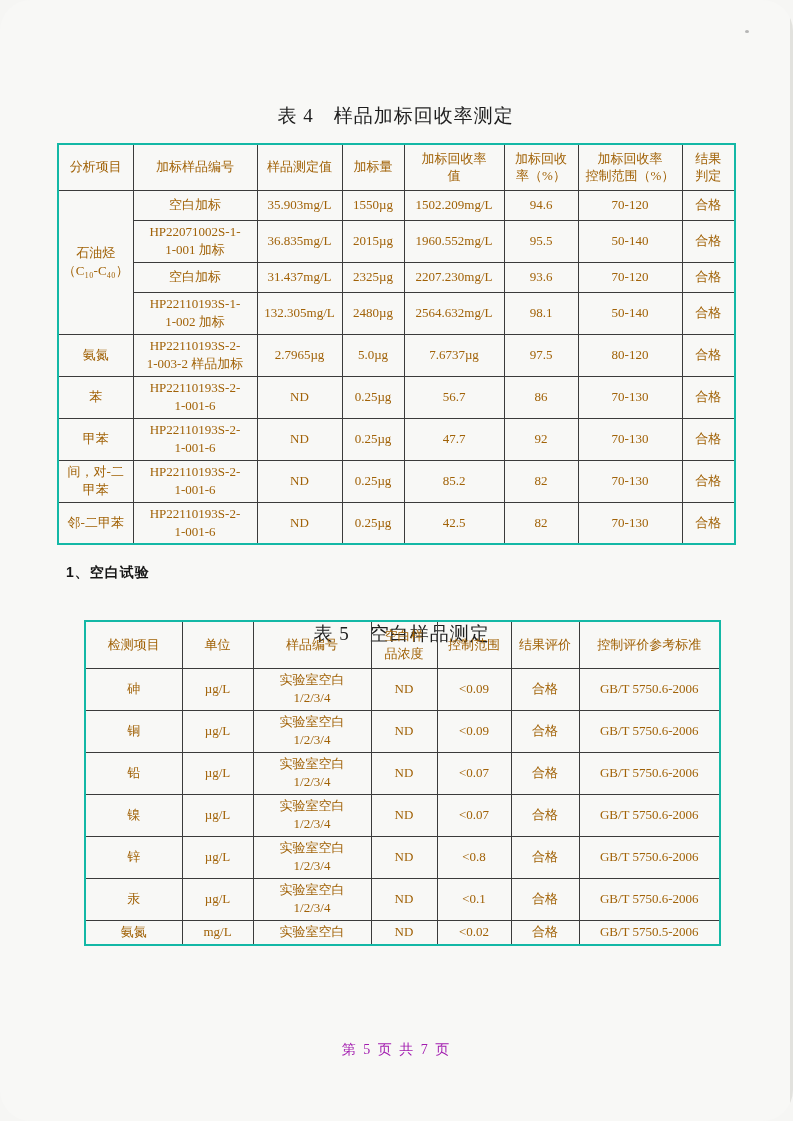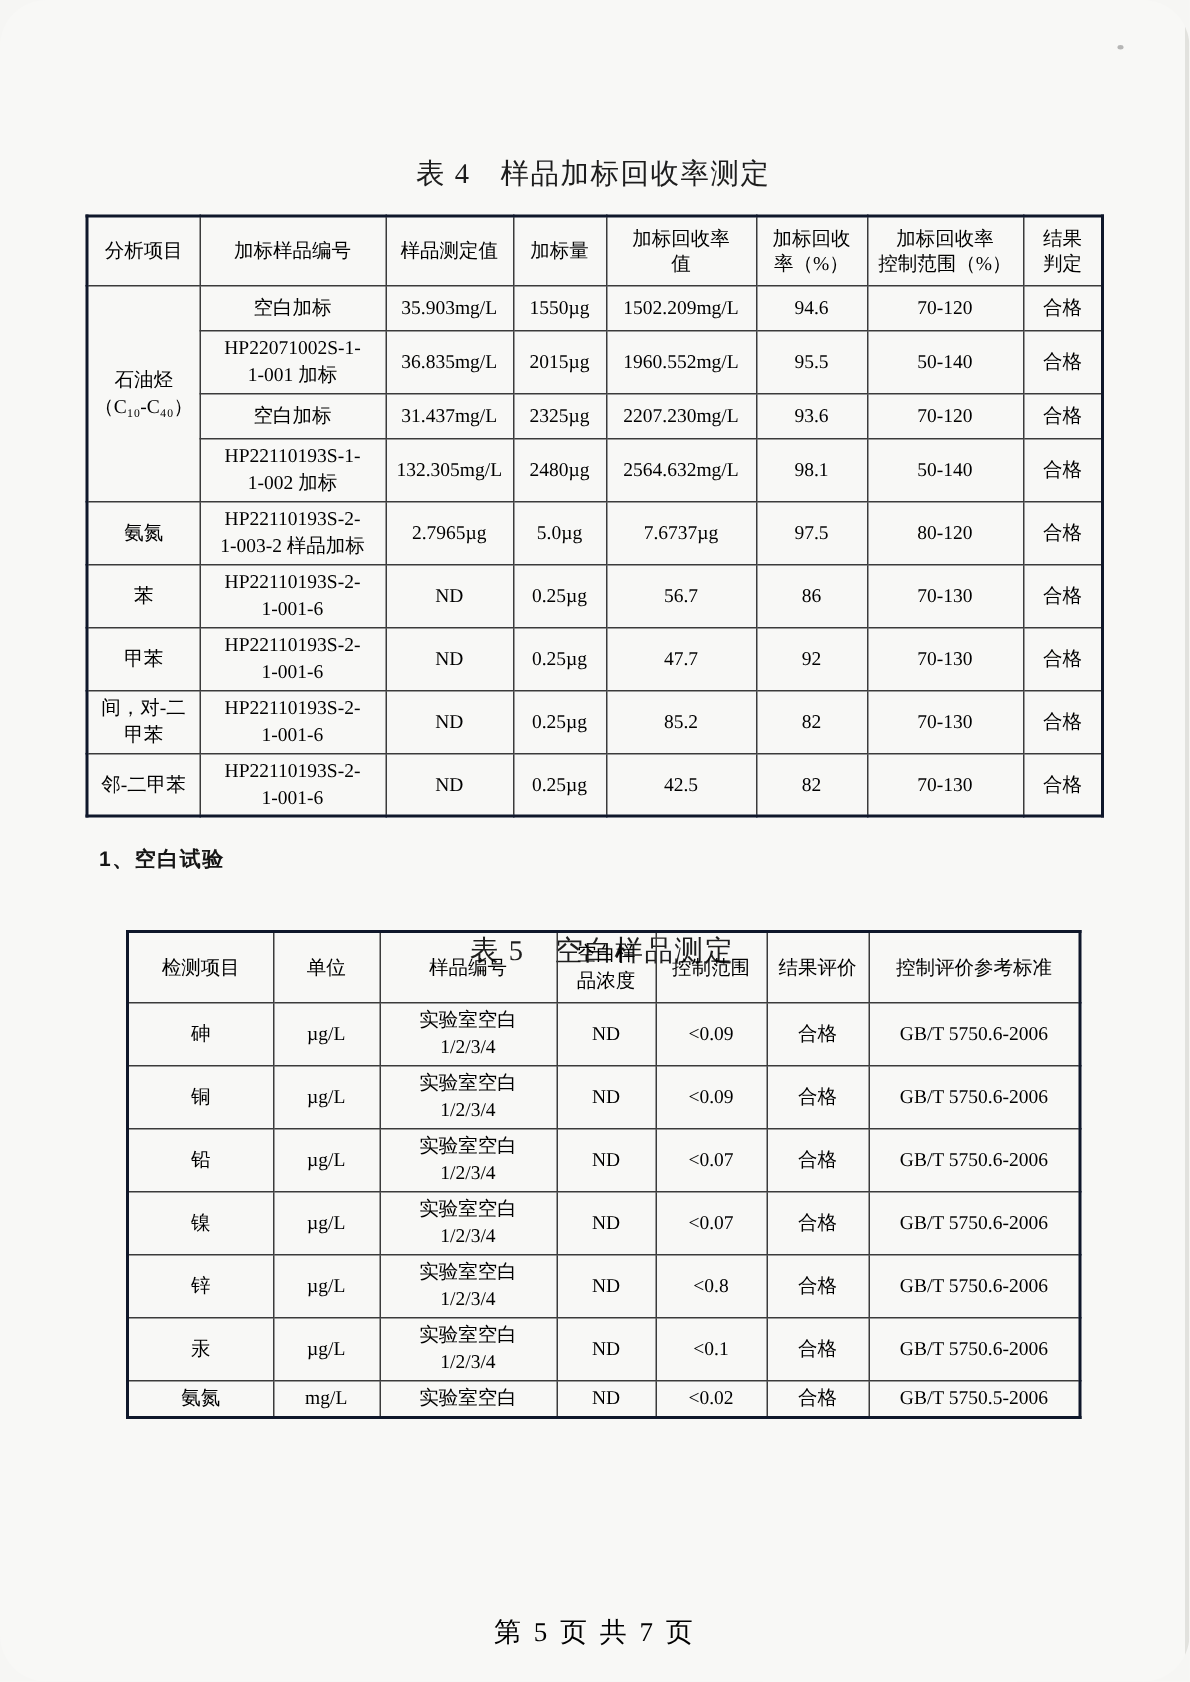--- a/index.html
+++ b/index.html
@@ -31,40 +31,40 @@
   .heading{
     position:absolute;margin:0;
     font-family:"Liberation Sans","DejaVu Sans",sans-serif;
     font-weight:bold;color:#161616;
   }
   #sec3-heading{left:66px;top:549px;font-size:18px;letter-spacing:1px;}
   #sub1-heading{left:66px;top:564px;font-size:14px;letter-spacing:1px;}
   table{
     position:absolute;border-collapse:collapse;table-layout:fixed;
     font-family:"Liberation Serif","DejaVu Serif",serif;
-    color:#000000;border:2px solid #0f172a;
+    color:#a16207;border:2px solid #14b8a6;
   }
   td,th{
     border:1px solid #3b3b3b;
     text-align:center;vertical-align:middle;
     font-weight:normal;font-size:13px;line-height:1.35;
     white-space:pre-line;padding:1px 2px;overflow:hidden;
   }
   #table4{left:57px;top:143px;width:677px;}
   #table4 thead tr{height:46px;}
   #table4 tbody tr{height:42px;}
   #table4 tbody tr:nth-child(1),
   #table4 tbody tr:nth-child(3){height:30px;}
   #table5{left:84px;top:620px;width:635px;}
   #table5 thead tr{height:47px;}
   #table5 tbody tr{height:42px;}
   #table5 tbody tr:last-child{height:25px;}
   #page-footer{
-    position:absolute;left:0;top:1076px;width:793px;
-    text-align:center;font-size:18px;color:#000000;letter-spacing:2px;
+    position:absolute;left:0;top:1041px;width:793px;
+    text-align:center;font-size:14px;color:#a21caf;letter-spacing:2px;
     white-space:pre;
   }
 </style>
 </head>
 <body>
 
 <div class="page">
 
   <div class="speck"></div>
 

